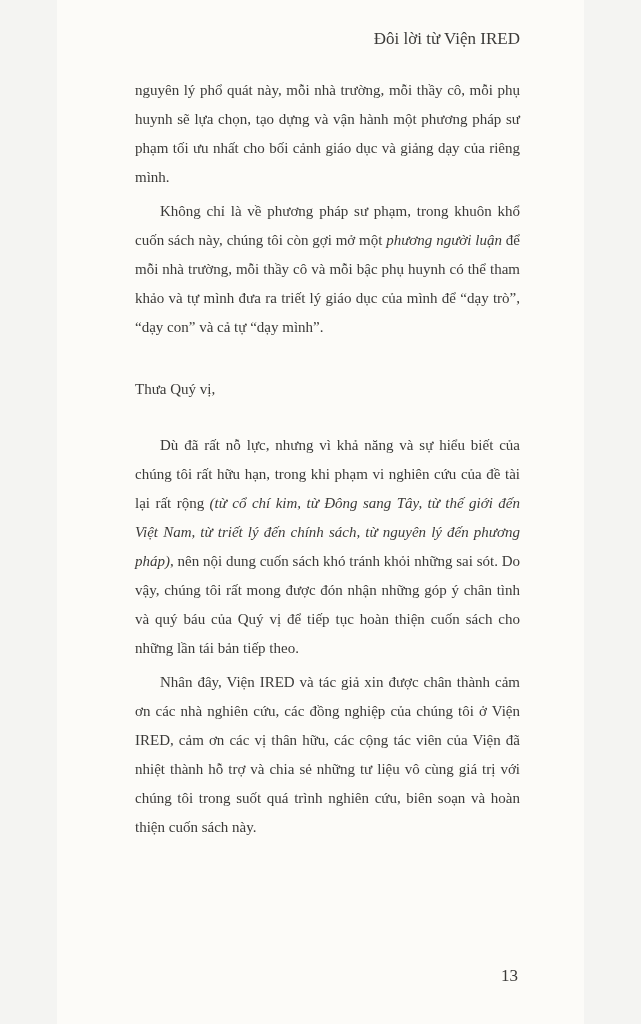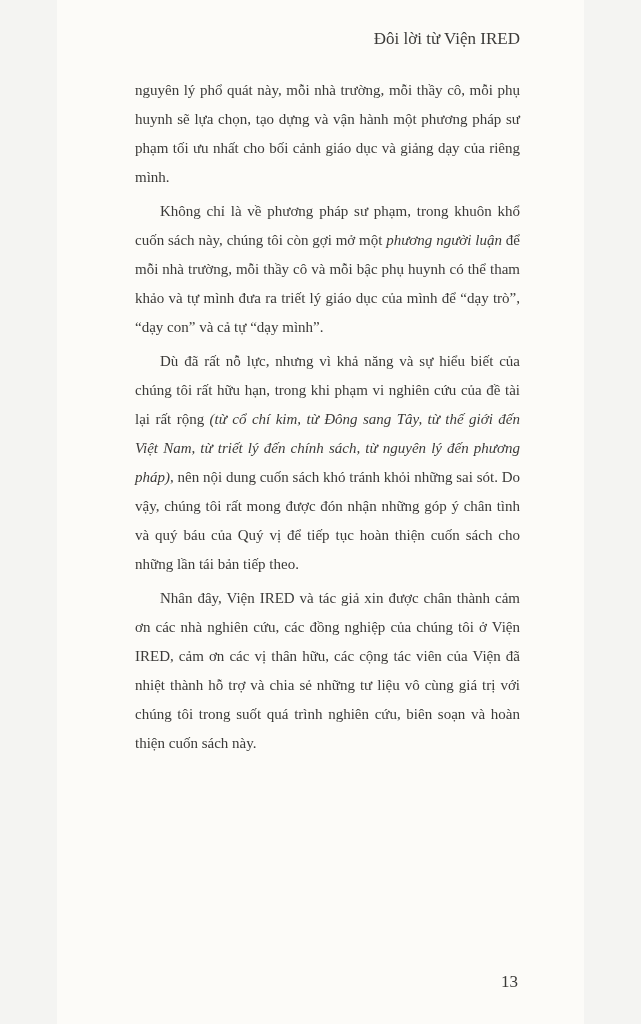--- a/index.html
+++ b/index.html
@@ -44,32 +44,33 @@
     margin: 33px 0 27px 0;
     text-align: left;
     text-indent: 0;
   }
   .para em {
     font-style: italic;
   }
   .page-number {
     position: absolute;
     right: 66px;
-    bottom: 32px;
+    bottom: 38px;
     font-size: 17px;
     color: #3b3a38;
   }
 </style>
 </head>
 <body>
 
 <div class="page">
   <div class="running-header">Đôi lời từ Viện IRED</div>
 
   <div class="page-body">
       <p class="para continuation"><span>nguyên lý phổ quát này, mỗi nhà trường, mỗi thầy cô, mỗi phụ huynh sẽ lựa chọn, tạo dựng và vận hành một phương pháp sư phạm tối ưu nhất cho bối cảnh giáo dục và giảng dạy của riêng mình.</span></p>
       <p class="para indented"><span>Không chỉ là về phương pháp sư phạm, trong khuôn khổ cuốn sách này, chúng tôi còn gợi mở một </span><em>phương người luận</em><span> để mỗi nhà trường, mỗi thầy cô và mỗi bậc phụ huynh có thể tham khảo và tự mình đưa ra triết lý giáo dục của mình để “dạy trò”, “dạy con” và cả tự “dạy mình”.</span></p>
+      <p class="para salutation"><span>Thưa Quý vị,</span></p>
       <p class="para indented"><span>Dù đã rất nỗ lực, nhưng vì khả năng và sự hiểu biết của chúng tôi rất hữu hạn, trong khi phạm vi nghiên cứu của đề tài lại rất rộng </span><em>(từ cổ chí kim, từ Đông sang Tây, từ thế giới đến Việt Nam, từ triết lý đến chính sách, từ nguyên lý đến phương pháp)</em><span>, nên nội dung cuốn sách khó tránh khỏi những sai sót. Do vậy, chúng tôi rất mong được đón nhận những góp ý chân tình và quý báu của Quý vị để tiếp tục hoàn thiện cuốn sách cho những lần tái bản tiếp theo.</span></p>
       <p class="para indented"><span>Nhân đây, Viện IRED và tác giả xin được chân thành cảm ơn các nhà nghiên cứu, các đồng nghiệp của chúng tôi ở Viện IRED, cảm ơn các vị thân hữu, các cộng tác viên của Viện đã nhiệt thành hỗ trợ và chia sẻ những tư liệu vô cùng giá trị với chúng tôi trong suốt quá trình nghiên cứu, biên soạn và hoàn thiện cuốn sách này.</span></p>
     </div>
 
   <div class="page-number">13</div>
 </div>
 
 </body></html>

